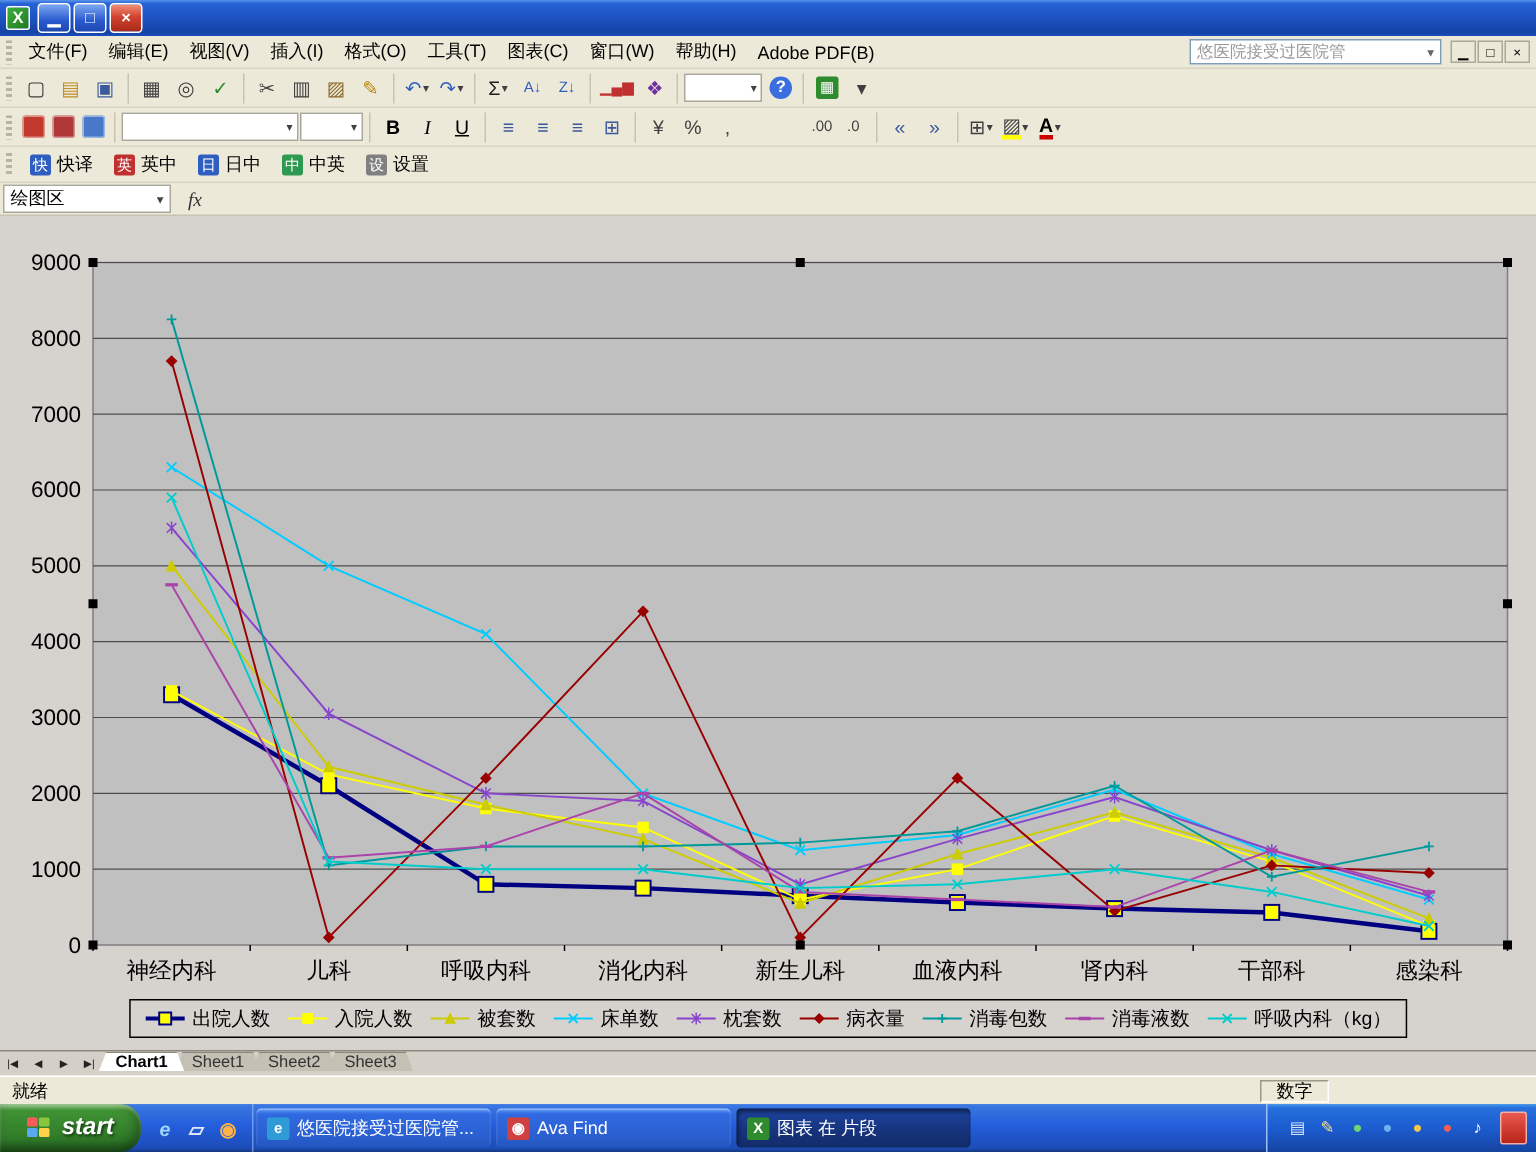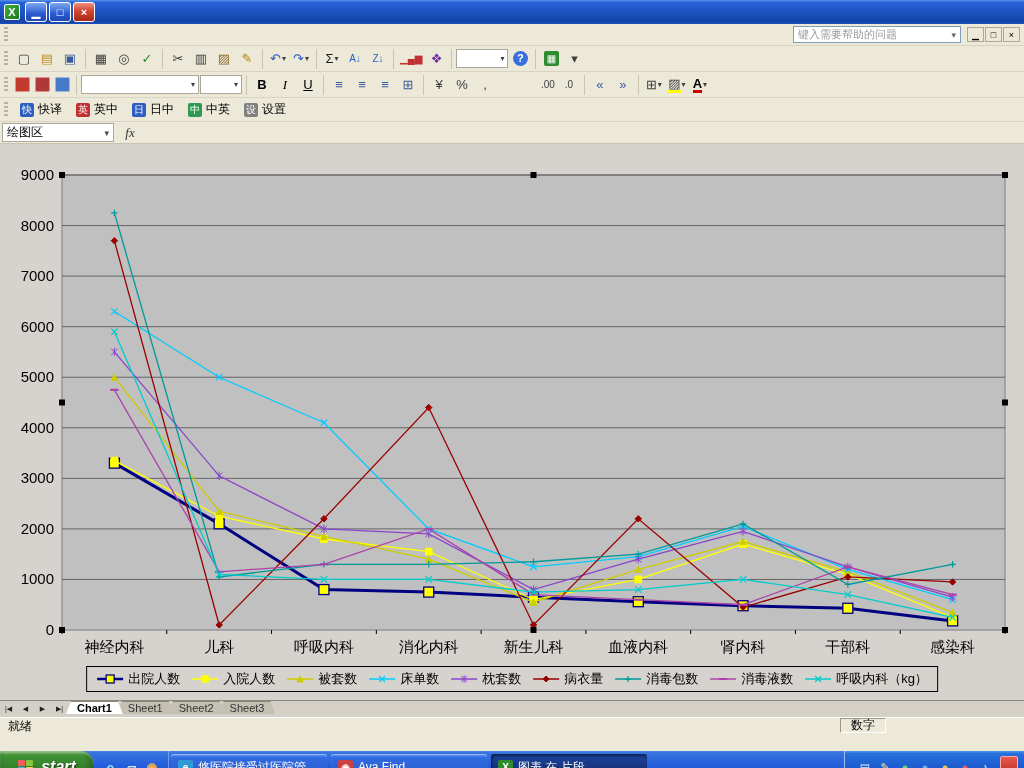--- a/index.html
+++ b/index.html
@@ -60,21 +60,21 @@
   .legend-item{display:flex;align-items:center;gap:4px;font-size:13px;justify-content:space-between;}
 
   
   .tabs-row{height:17px;background:#D4D0C8;display:flex;align-items:stretch;border-top:1px solid #8A867A;flex:none;}
   .tabnav-btn{width:17px;display:flex;align-items:center;justify-content:center;font-size:7px;color:#222;}
   .sheet-tabs{display:flex;align-items:flex-start;margin-left:4px;}
   .sheet-tab{padding:0 11px;font-size:11px;display:flex;align-items:center;background:#C4C0B4;color:#333;clip-path:polygon(5px 0,calc(100% - 5px) 0,100% 100%,0 100%);margin-left:-6px;border-top:1px solid #8A867A;}
   .sheet-tab.active{background:#FFFFFF;color:#000;font-weight:bold;z-index:2;}
 
   
-  .statusbar{height:34px;background:#ECE9D8;border-top:1px solid #FFFFFF;display:flex;font-size:12px;padding:0 8px;flex:none;}
+  .statusbar{height:19px;background:#ECE9D8;border-top:1px solid #FFFFFF;display:flex;align-items:center;font-size:12px;padding:0 8px;flex:none;}
   .sb-right{margin-left:auto;margin-right:130px;border:1px solid;border-color:#9C9888 #fff #fff #9C9888;padding:0 10px;height:15px;display:flex;align-items:center;}
 
   
   .taskbar{height:32px;background:linear-gradient(180deg,#4A85E8 0%,#3A76E0 4%,#245EDC 45%,#1C4CB8 92%,#15387E 100%);display:flex;align-items:stretch;flex:none;}
   .start{width:94px;flex:none;background:linear-gradient(180deg,#74B868 0%,#3F9234 15%,#2F7A28 75%,#1F5A1C 100%);border-radius:0 14px 14px 0;display:flex;align-items:center;justify-content:center;gap:6px;color:#fff;font-weight:bold;font-style:italic;font-size:16px;text-shadow:1px 1px 2px #14380F;box-shadow:inset -3px -3px 8px rgba(0,0,0,.35),inset 0 2px 2px rgba(255,255,255,.35);}
   .flag{width:17px;height:15px;display:grid;grid-template-columns:7px 7px;grid-template-rows:6px 6px;gap:1px;}
   .flag i{border-radius:1px;}
   .flag i:nth-child(1){background:#F65C5C;}.flag i:nth-child(2){background:#8CC63F;}
   .flag i:nth-child(3){background:#59A8F2;}.flag i:nth-child(4){background:#FFD24D;}
   .qlaunch{display:flex;align-items:center;gap:3px;padding:0 7px;border-right:1px solid rgba(160,190,240,.6);flex:none;}
@@ -97,22 +97,34 @@
     <span class="excel-logo">X</span>
     <span class="win-btns">
       <span class="wb min">▁</span>
       <span class="wb max">□</span>
       <span class="wb close">×</span>
     </span>
   </div>
 
   <div class="menubar">
     <span class="grip"></span>
+    <span class="menu-items">
+        <span class="menu-item">文件(F)</span>
+        <span class="menu-item">编辑(E)</span>
+        <span class="menu-item">视图(V)</span>
+        <span class="menu-item">插入(I)</span>
+        <span class="menu-item">格式(O)</span>
+        <span class="menu-item">工具(T)</span>
+        <span class="menu-item">图表(C)</span>
+        <span class="menu-item">窗口(W)</span>
+        <span class="menu-item">帮助(H)</span>
+        <span class="menu-item">Adobe PDF(B)</span>
+      </span>
     <span class="help-q">
-      <span>键入需要帮助的问题</span>
+      <span>悠医院接受过医院管</span>
       <span class="dd">▾</span>
     </span>
     <span class="doc-controls">
       <span class="dcb">▁</span>
       <span class="dcb">□</span>
       <span class="dcb">×</span>
     </span>
   </div>
 
   <div class="toolbar">

